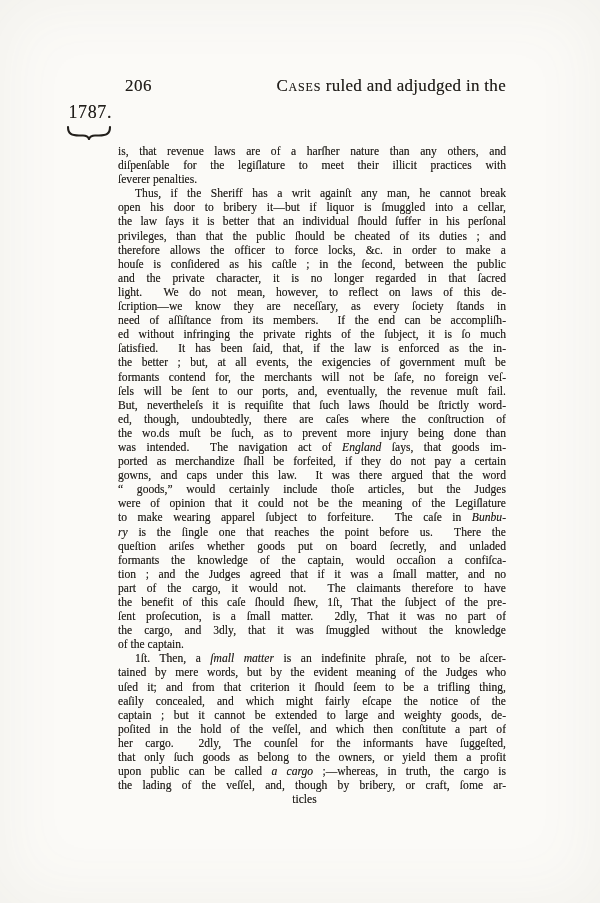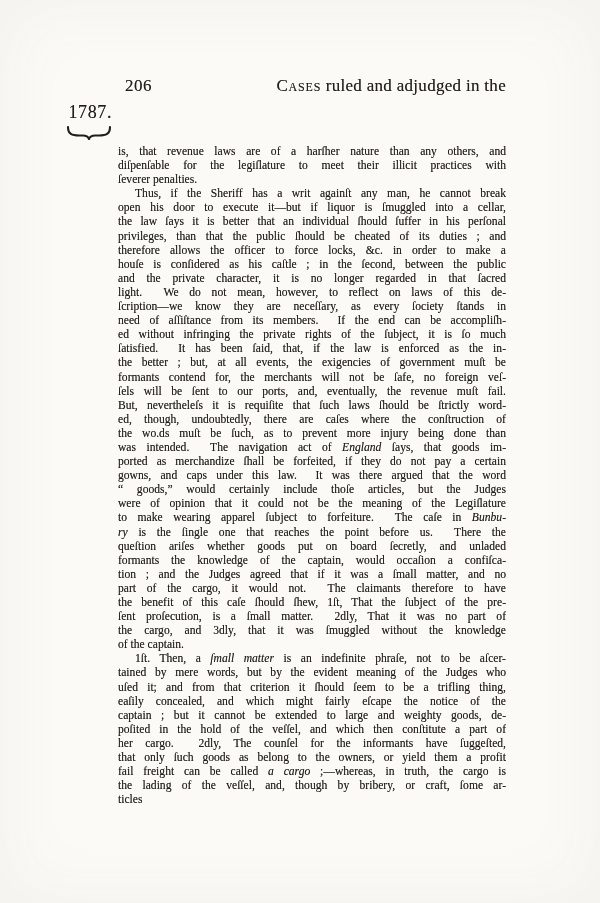--- a/index.html
+++ b/index.html
@@ -78,21 +78,21 @@
   }
   .line.noflush {
     text-align-last: left;
   }
   .line.indent {
     padding-left: 17px;
   }
   .line i {
   }
   .catchword {
-    text-align: left;
+    text-align: center;
     padding-right: 15px;
     line-height: 14.1px;
   }
 </style>
 </head>
 <body>
 
 <div class="page ink">
 
   <div class="header">
@@ -109,21 +109,21 @@
 
   <div class="textblock">
     <div>
         <div>
           <div class="line"><span>is, that revenue laws are of a harſher nature than any others, and</span></div>
           <div class="line"><span>diſpenſable for the legiſlature to meet their illicit practices with</span></div>
           <div class="line noflush"><span>ſeverer penalties.</span></div>
         </div>
         <div>
           <div class="line indent"><span>Thus, if the Sheriff has a writ againſt any man, he cannot break</span></div>
-          <div class="line"><span>open his door to execute it—but if liquor is ſmuggled into a cellar,</span></div>
+          <div class="line"><span>open his door to bribery it—but if liquor is ſmuggled into a cellar,</span></div>
           <div class="line"><span>the law ſays it is better that an individual ſhould ſuffer in his perſonal</span></div>
           <div class="line"><span>privileges, than that the public ſhould be cheated of its duties ; and</span></div>
           <div class="line"><span>therefore allows the officer to force locks, &amp;c. in order to make a</span></div>
           <div class="line"><span>houſe is conſidered as his caſtle ; in the ſecond, between the public</span></div>
           <div class="line"><span>and the private character, it is no longer regarded in that ſacred</span></div>
           <div class="line"><span>light.&nbsp; We do not mean, however, to reflect on laws of this de-</span></div>
           <div class="line"><span>ſcription—we know they are neceſſary, as every ſociety ſtands in</span></div>
           <div class="line"><span>need of aſſiſtance from its members.&nbsp; If the end can be accompliſh-</span></div>
           <div class="line"><span>ed without infringing the private rights of the ſubject, it is ſo much</span></div>
           <div class="line"><span>ſatisfied.&nbsp; It has been ſaid, that, if the law is enforced as the in-</span></div>
@@ -151,20 +151,20 @@
         </div>
         <div>
           <div class="line indent"><span>1ſt. Then, a </span><i>ſmall matter</i><span> is an indefinite phraſe, not to be aſcer-</span></div>
           <div class="line"><span>tained by mere words, but by the evident meaning of the Judges who</span></div>
           <div class="line"><span>uſed it; and from that criterion it ſhould ſeem to be a trifling thing,</span></div>
           <div class="line"><span>eaſily concealed, and which might fairly eſcape the notice of the</span></div>
           <div class="line"><span>captain ; but it cannot be extended to large and weighty goods, de-</span></div>
           <div class="line"><span>poſited in the hold of the veſſel, and which then conſtitute a part of</span></div>
           <div class="line"><span>her cargo.&nbsp; 2dly, The counſel for the informants have ſuggeſted,</span></div>
           <div class="line"><span>that only ſuch goods as belong to the owners, or yield them a profit</span></div>
-          <div class="line"><span>fail freight can be called </span><i>a cargo</i><span> ;—whereas, in truth, the cargo is</span></div>
+          <div class="line"><span>upon public can be called </span><i>a cargo</i><span> ;—whereas, in truth, the cargo is</span></div>
           <div class="line"><span>the lading of the veſſel, and, though by bribery, or craft, ſome ar-</span></div>
         </div>
       </div>
     <div class="catchword">ticles</div>
   </div>
 
 </div>
 
 </body></html>

